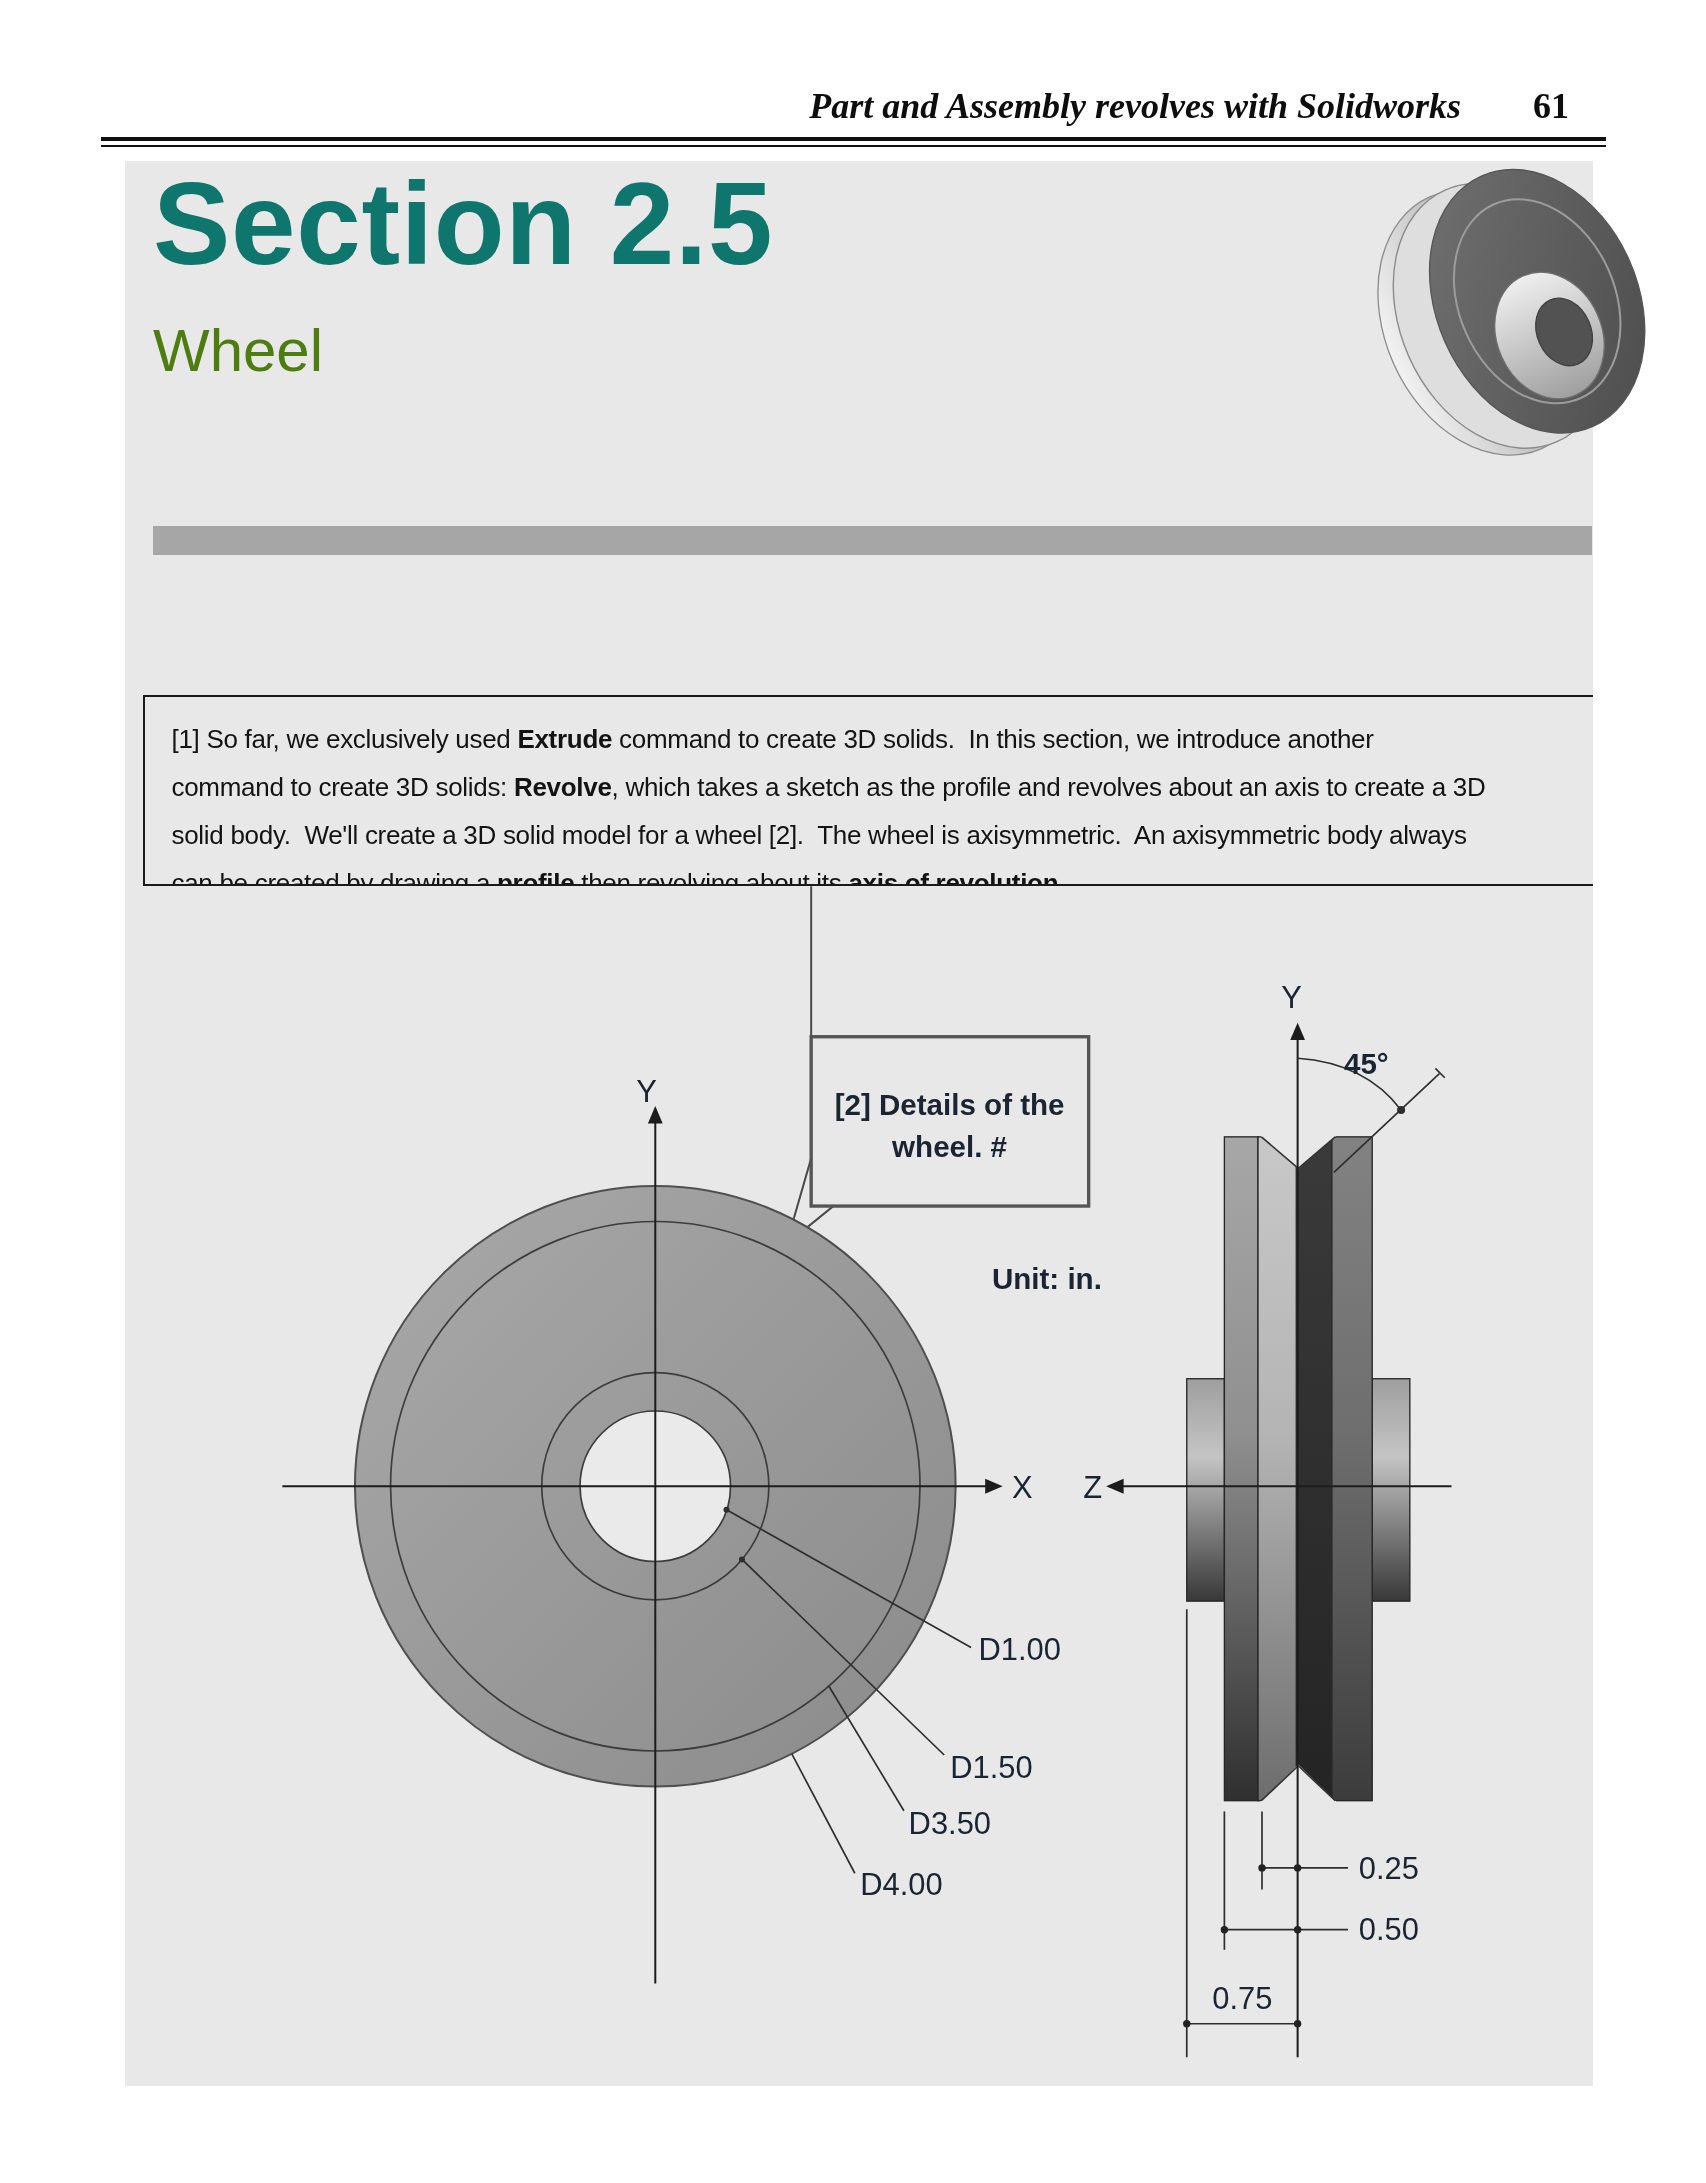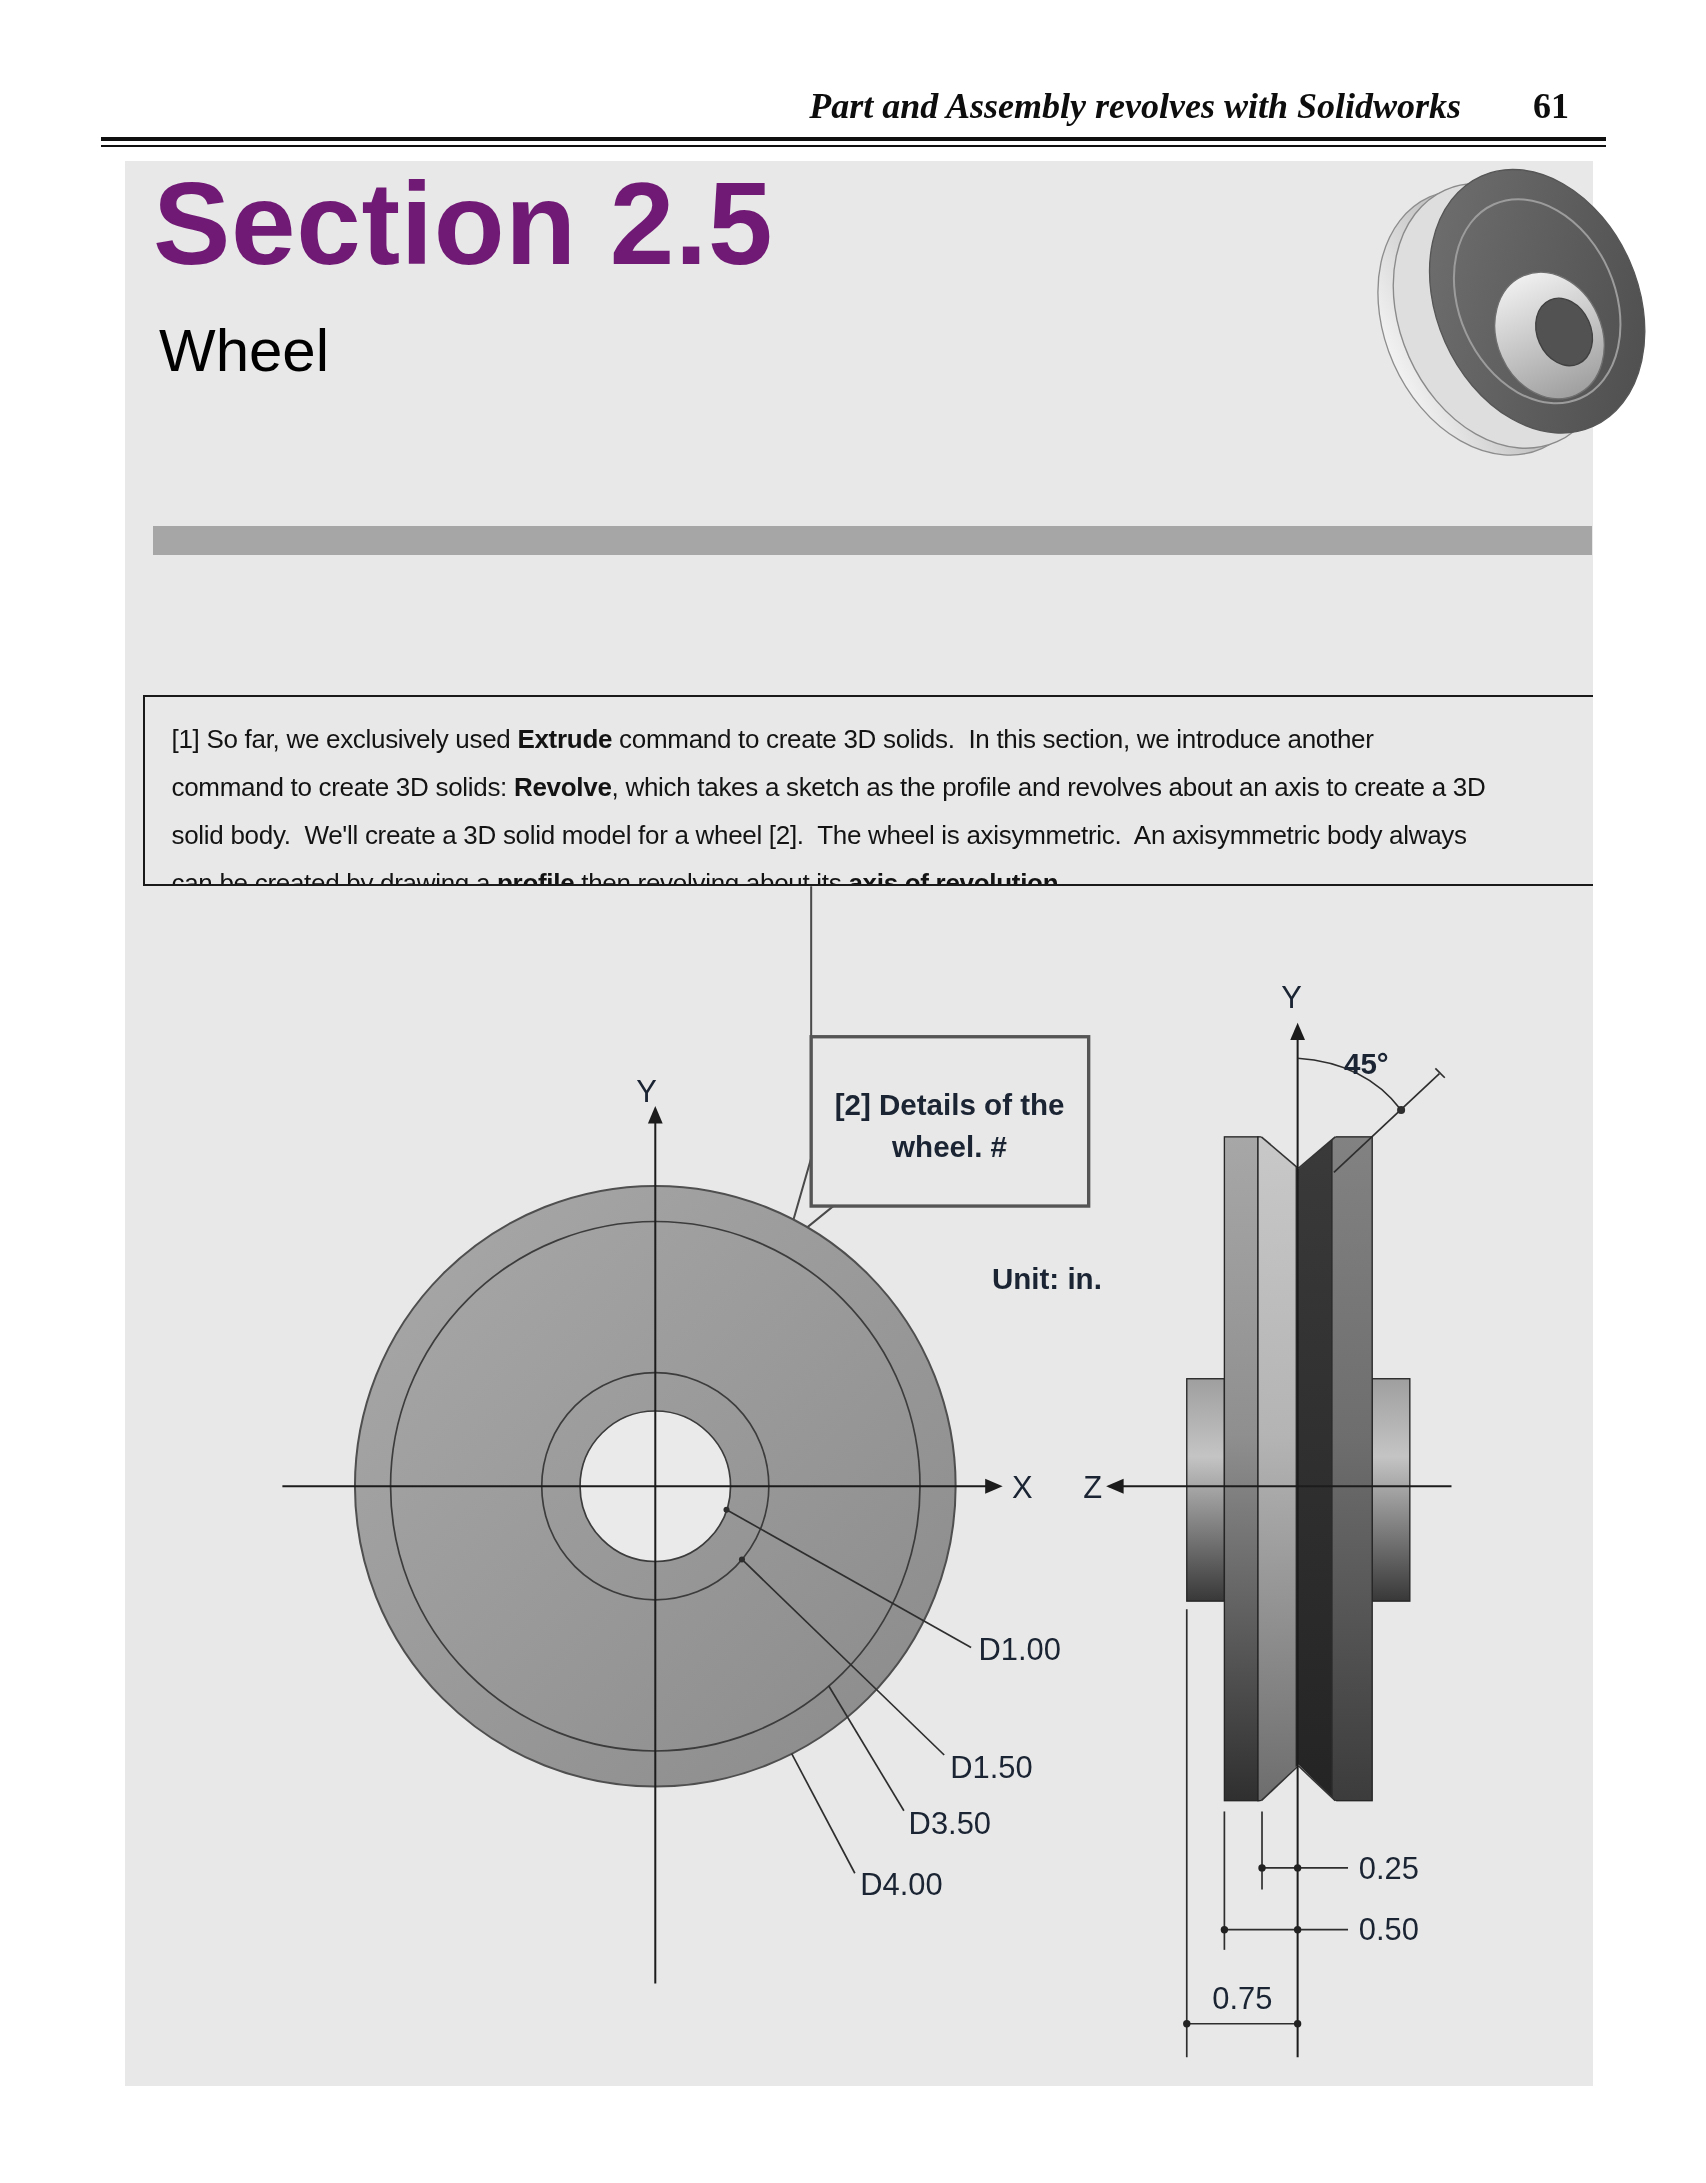--- a/index.html
+++ b/index.html
@@ -8,23 +8,23 @@
   
   #running-head{position:absolute;left:0;top:85px;width:1569px;text-align:right;
                 font-family:"Liberation Serif", serif;color:#0d0d0d;}
   #running-head .rh-title{font-style:italic;font-weight:700;font-size:36px;}
   #running-head .rh-page{font-weight:700;font-size:36px;margin-left:72px;font-style:normal;}
   .rule-a{position:absolute;left:101px;top:137px;width:1505px;height:4px;background:#101010;}
   .rule-b{position:absolute;left:101px;top:145px;width:1505px;height:2px;background:#101010;}
   
   #panel{position:absolute;left:125px;top:161px;width:1468px;height:1925px;background:#e8e8e8;}
   #kicker{position:absolute;left:28px;top:5.4px;font-size:116px;font-weight:700;line-height:1;
-          color:#701a75;letter-spacing:0.7px;}
+          color:#0f766e;letter-spacing:0.7px;}
   #wheel-title{position:absolute;left:28px;top:160px;font-size:60px;font-weight:400;line-height:1;
-          color:#000000;margin-left:6px;}
+          color:#4d7c0f;}
   #divider-bar{position:absolute;left:28px;top:365px;width:1439px;height:29px;background:#a6a6a6;}
   #subheading{position:absolute;left:28px;top:430px;font-size:48px;font-weight:400;line-height:1;
           color:#101010;}
   #intro-box{position:absolute;left:17.5px;top:534px;width:1450px;height:191px;box-sizing:border-box;
           border:2.7px solid #1a1a1a;border-right:none;overflow:hidden;}
   #intro-text{padding:17.5px 0 0 27px;font-size:26px;line-height:48px;letter-spacing:-0.3px;
           color:#131313;white-space:pre;}
   #intro-text .b{font-weight:700;}
   
   #fig{position:absolute;left:0;top:0;width:1707px;height:2183px;}

